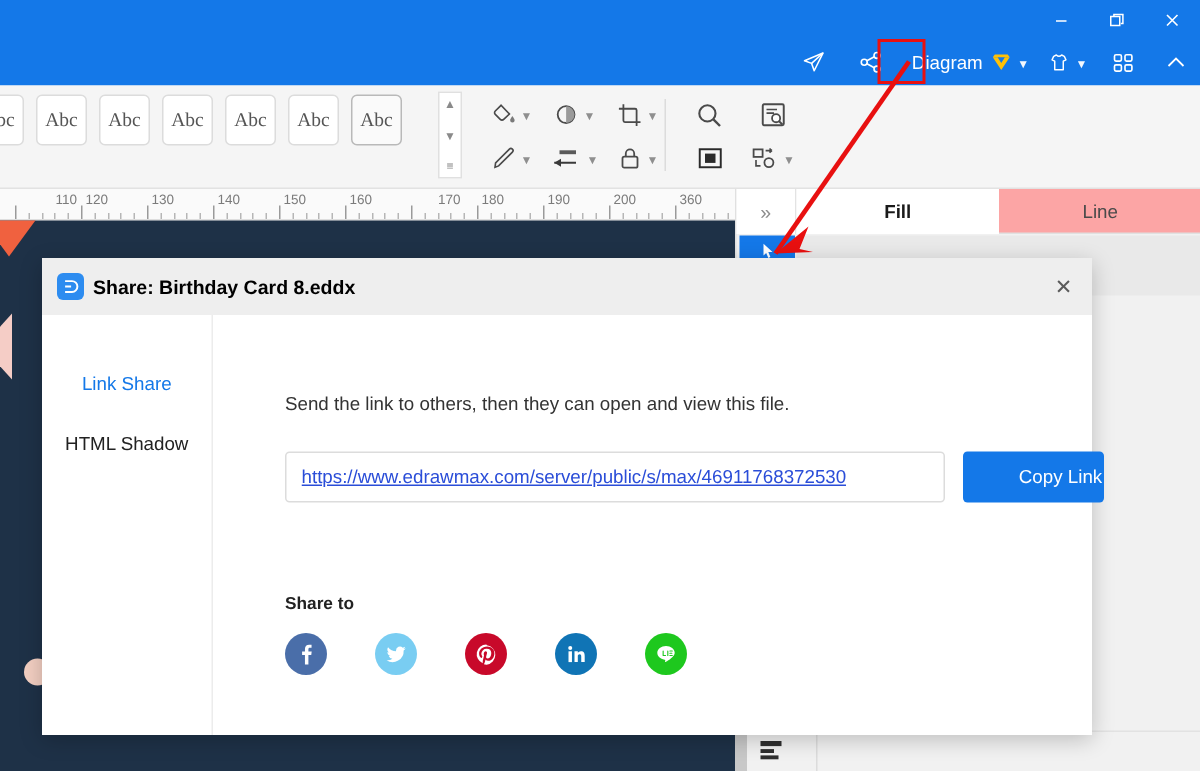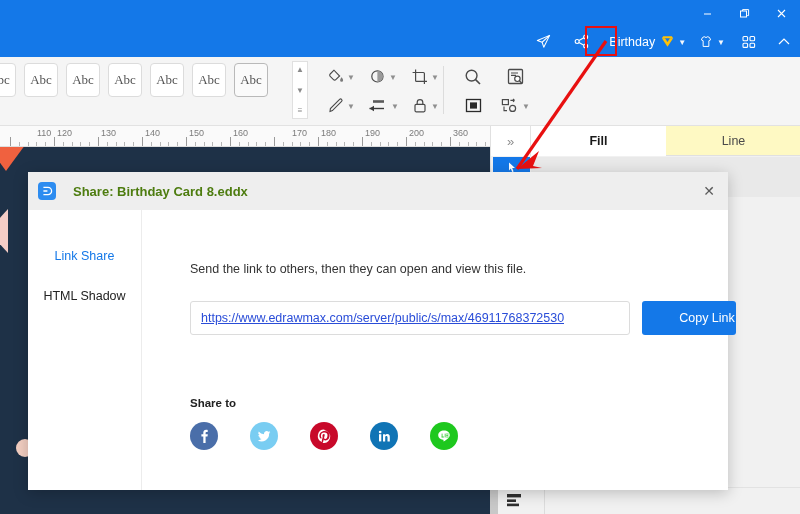--- a/index.html
+++ b/index.html
@@ -112,21 +112,21 @@
     background: #fff; border-right: 1px solid #e3e3e3;
     display: flex; align-items: center; justify-content: center;
     color: #8d8d8d; font-size: 13px;
   }
   .ptabs {
     position: absolute; left: 40px; top: 0; width: 270px; height: 30px;
     display: flex;
   }
   .ptab {
     flex: 1; display: flex; align-items: center; justify-content: center;
-    font-size: 12.5px; color: #4a4a4a; background: #fef9c3;
+    font-size: 12.5px; color: #4a4a4a; background: #fca5a5;
     border-bottom: 1px solid #e0e0e0;
   }
   .ptab.active {
     background: #fff; color: #1a1a1a; font-weight: bold;
     border-bottom: 1px solid #fff;
   }
   .swatch-sel {
     position: absolute; left: 2px; top: 31px; width: 37px; height: 20px;
     background: #1478e8; display: flex; align-items: center; justify-content: center;
   }
@@ -160,21 +160,21 @@
   .dlg-title {
     position: absolute; left: 0; top: 0; width: 700px; height: 38px;
     background: #eeeeee; display: flex; align-items: center; padding: 0 10px;
   }
   .dlg-appicon {
     width: 18px; height: 18px; border-radius: 4px; background: #2d8cf0;
     display: flex; align-items: center; justify-content: center;
     color: #fff; font-size: 11px; font-weight: bold; flex: none;
   }
   .dlg-title-text {
-    margin-left: 17px; font-size: 13px; font-weight: bold; color: #4d7c0f;
+    margin-left: 6px; font-size: 13px; font-weight: bold; color: #000000;
   }
   .dlg-close {
     position: absolute; right: 6px; top: 6px; width: 26px; height: 26px;
     display: flex; align-items: center; justify-content: center;
     color: #5a5a5a; font-size: 14px;
   }
   .dlg-side {
     position: absolute; left: 0; top: 38px; width: 114px; height: 280px;
     background: #fff; border-right: 1px solid #ececec;
     padding-top: 26px;
@@ -258,21 +258,21 @@
       </div>
       <div class="qt-item" style="margin-left:9px;margin-right:7px;">
         <svg width="17" height="17" viewBox="0 0 18 18">
           <circle cx="13.4" cy="4.2" r="2.1" fill="none" stroke="#fff" stroke-width="1.15"></circle>
           <circle cx="4.4" cy="9" r="2.1" fill="none" stroke="#fff" stroke-width="1.15"></circle>
           <circle cx="13.4" cy="13.8" r="2.1" fill="none" stroke="#fff" stroke-width="1.15"></circle>
           <path d="M6.3 8 L11.5 5.1 M6.3 10 L11.5 12.9" stroke="#fff" stroke-width="1.15" fill="none"></path>
         </svg>
       </div>
       <div class="qt-item">
-        <span>Birthday</span>
+        <span>Diagram</span>
         <span style="margin-left:2px;">
           <svg width="15" height="15" viewBox="0 0 16 16">
             <path d="M2 4.5 L8 13.5 L14 4.5 L10.6 4.5 L8 8.6 L5.4 4.5 Z" fill="#ffc107"></path>
             <path d="M2 4.5 H14 L12.6 2.4 H3.4 Z" fill="#ffc107"></path>
           </svg>
         </span>
         <span class="caret">▼</span>
       </div>
       <div class="qt-item">
         <svg width="16" height="16" viewBox="0 0 18 18">

